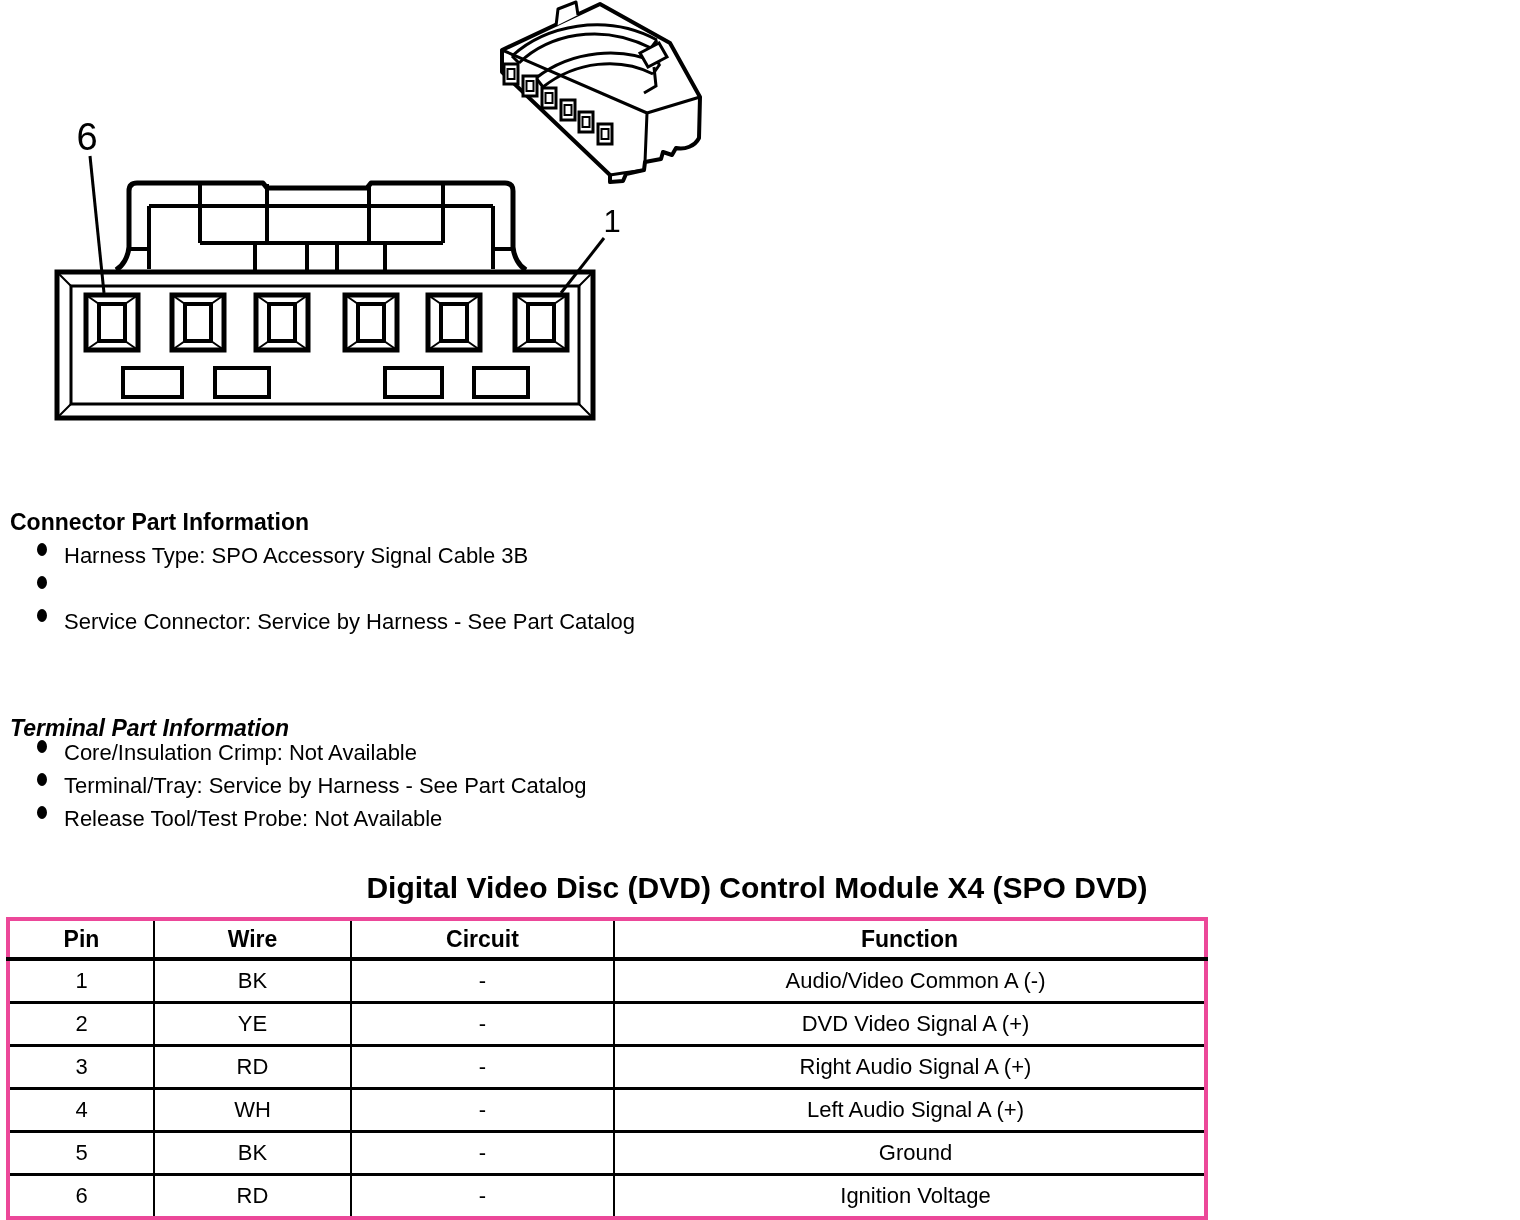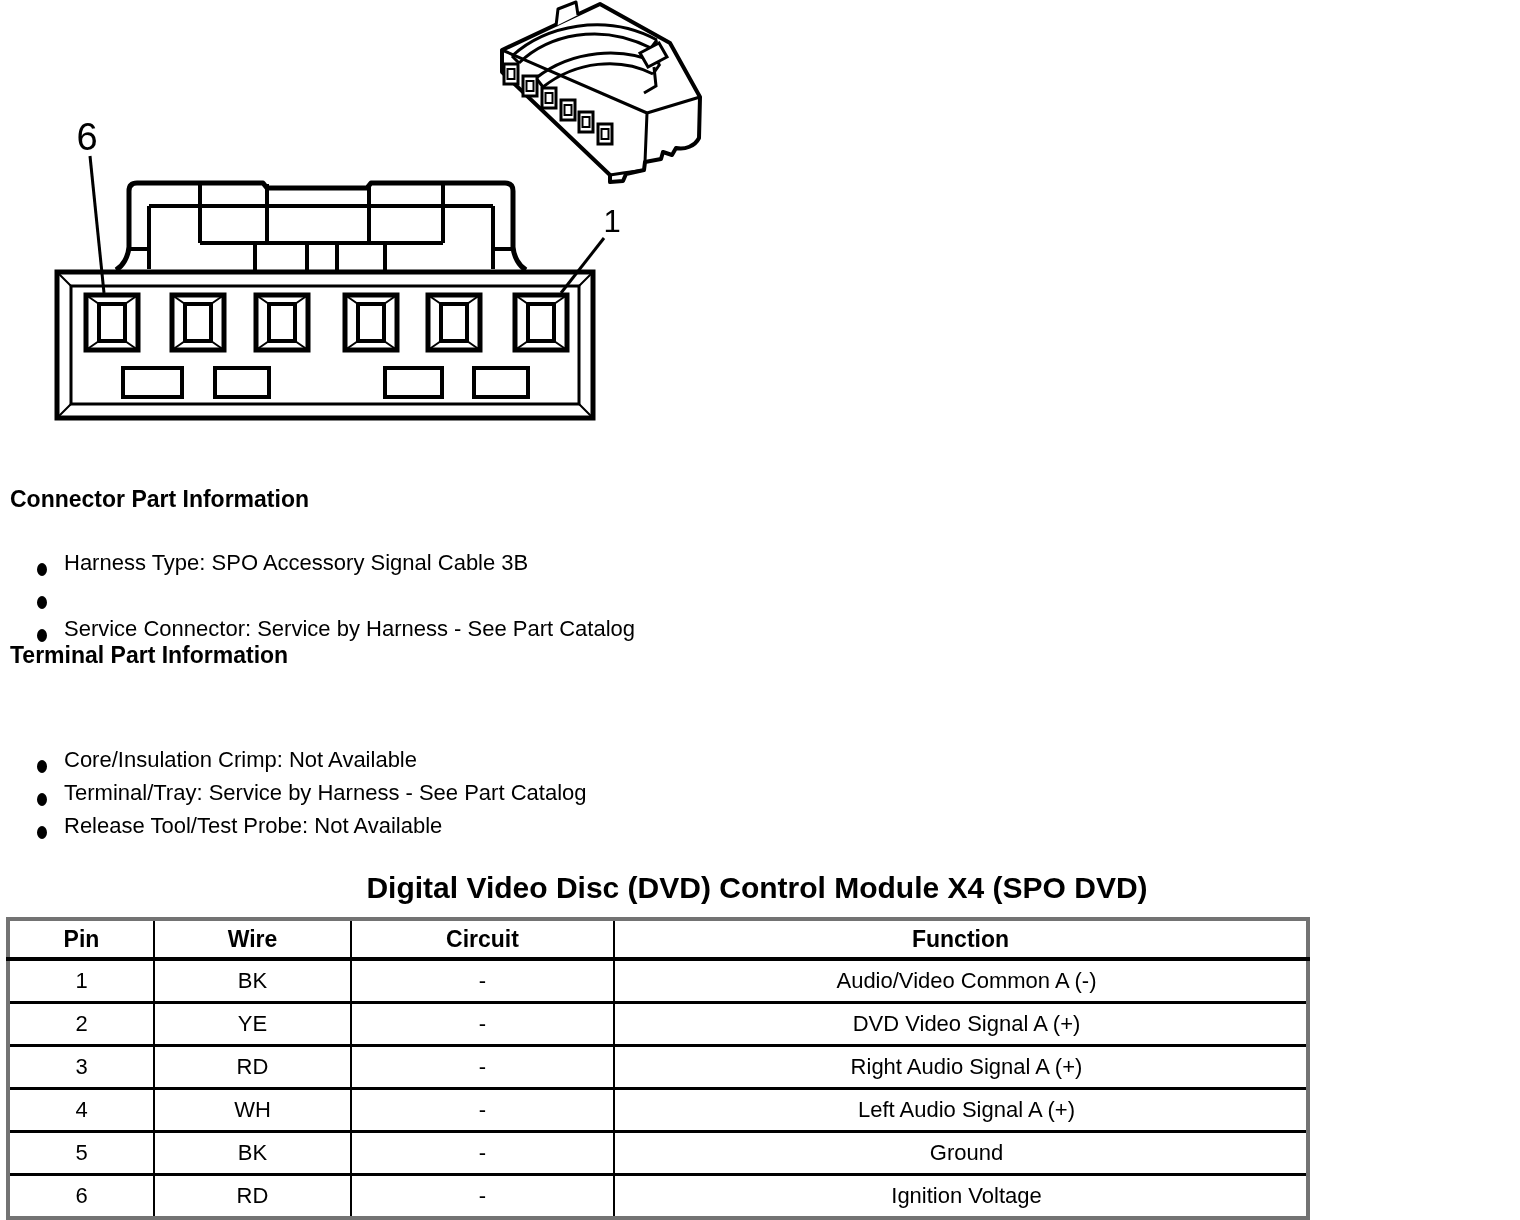--- a/index.html
+++ b/index.html
@@ -2,36 +2,36 @@
 <html><head>
 <meta charset="utf-8">
 <style>
   html,body{margin:0;padding:0;}
   body{
     width:1520px;height:1220px;position:relative;background:#ffffff;
     font-family:"Liberation Sans", sans-serif;color:#000000;overflow:hidden;
   }
   .abs{position:absolute;}
   .heading{
-    left:10px;font-weight:bold;font-size:23px;letter-spacing:0px;white-space:nowrap;
+    left:10px;font-weight:bold;font-size:23px;letter-spacing:0px;white-space:nowrap;margin-top:23px;
   }
   .bullet-list{left:0;width:900px;}
-  .bullet-row{display:flex;align-items:flex-end;height:33px;}
+  .bullet-row{display:flex;align-items:flex-start;height:33px;}
   .bullet{
     flex:none;width:10px;height:13px;border-radius:50%;background:#000;
     margin-left:37px;margin-right:17px;
   }
   .bullet-text{font-size:22px;white-space:nowrap;}
   .table-title{
     left:6px;width:1502px;text-align:center;font-weight:bold;font-size:30px;
   }
   table.pinout{
-    position:absolute;left:6px;top:917px;width:1304px;
+    position:absolute;left:6px;top:917px;width:1202px;
     border-collapse:collapse;table-layout:fixed;
-    border:4px solid #737373;
+    border:4px solid #ec4899;
   }
   table.pinout th{
     border:3px solid #000;border-left-width:2px;border-right-width:2px;
     border-bottom-width:4px;
     height:36px;font-size:23px;font-weight:bold;text-align:center;padding:0;
   }
   table.pinout td{
     border:3px solid #000;border-left-width:2px;border-right-width:2px;
     height:40px;font-size:22px;text-align:center;padding:0;
   }
@@ -135,21 +135,21 @@
   </div>
   <div class="bullet-row">
     <span class="bullet"></span>
   </div>
   <div class="bullet-row">
     <span class="bullet"></span>
     <span class="bullet-text">Service Connector: Service by Harness - See Part Catalog</span>
   </div>
 </div>
 
-<div class="abs heading" style="top:642px;">Terminal Part Information</div>
+<div class="abs heading" style="top:692px;font-style:italic;">Terminal Part Information</div>
 
 <div class="abs bullet-list" style="top:740px;">
   <div class="bullet-row">
     <span class="bullet"></span>
     <span class="bullet-text">Core/Insulation Crimp: Not Available</span>
   </div>
   <div class="bullet-row">
     <span class="bullet"></span>
     <span class="bullet-text">Terminal/Tray: Service by Harness - See Part Catalog</span>
   </div>

